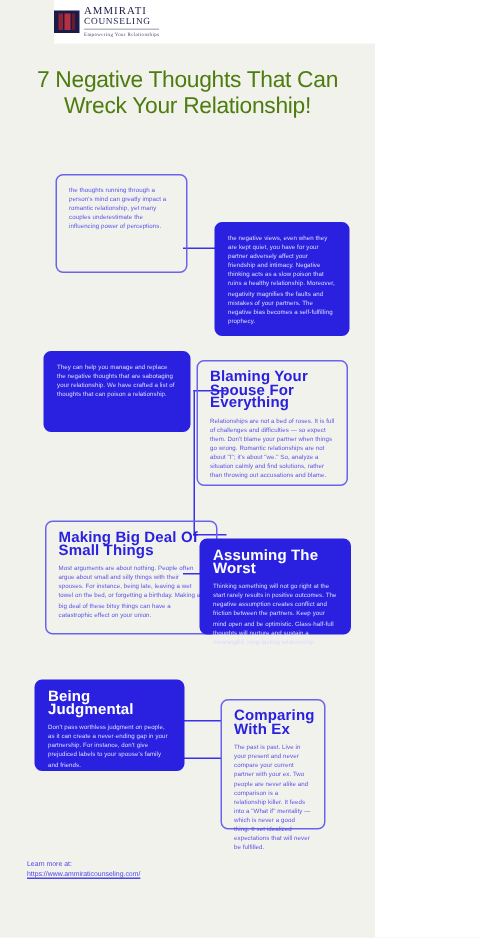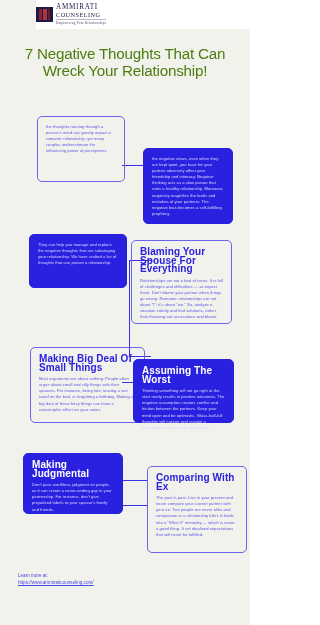--- a/index.html
+++ b/index.html
@@ -207,25 +207,25 @@
     <h3 class="card-title">Making Big Deal Of Small Things</h3>
     <p class="card-body">Most arguments are about nothing. People often argue about small and silly things with their spouses. For instance, being late, leaving a wet towel on the bed, or forgetting a birthday. Making a big deal of these bitsy things can have a catastrophic effect on your union.</p>
   </div>
 
   <div class="card solid pad" style="left:133px; top:359px; width:101px; height:64px;">
     <h3 class="card-title">Assuming The Worst</h3>
     <p class="card-body">Thinking something will not go right at the start rarely results in positive outcomes. The negative assumption creates conflict and friction between the partners. Keep your mind open and be optimistic. Glass-half-full thoughts will nurture and sustain a meaningful, long-lasting relationship.</p>
   </div>
 
   <div class="card solid pad" style="left:23px; top:453px; width:100px; height:61px;">
-    <h3 class="card-title">Making Judgmental</h3>
+    <h3 class="card-title">Being Judgmental</h3>
     <p class="card-body">Don't pass worthless judgment on people, as it can create a never-ending gap in your partnership. For instance, don't give prejudiced labels to your spouse's family and friends.</p>
   </div>
 
-  <div class="card outline pad" style="left:147px; top:466px; width:100px; height:87px;">
+  <div class="card outline pad" style="left:147px; top:466px; width:70px; height:87px;">
     <h3 class="card-title">Comparing With Ex</h3>
     <p class="card-body">The past is past. Live in your present and never compare your current partner with your ex. Two people are never alike and comparison is a relationship killer. It feeds into a "What if" mentality — which is never a good thing. It set idealized expectations that will never be fulfilled.</p>
   </div>
 
   <div class="footer">
     <div class="footer-label">Learn more at:</div>
     <a class="footer-link" href="#">https://www.ammiraticounseling.com/</a>
   </div>
 
 </div>

